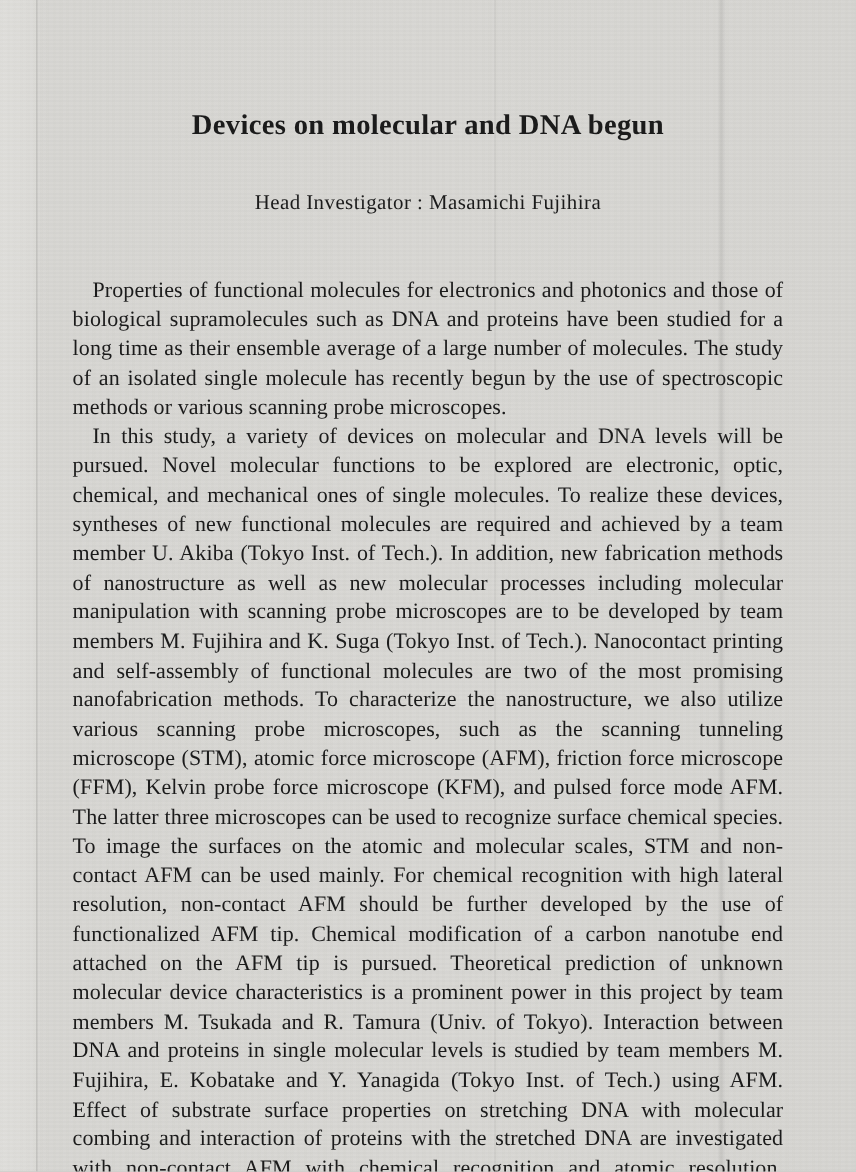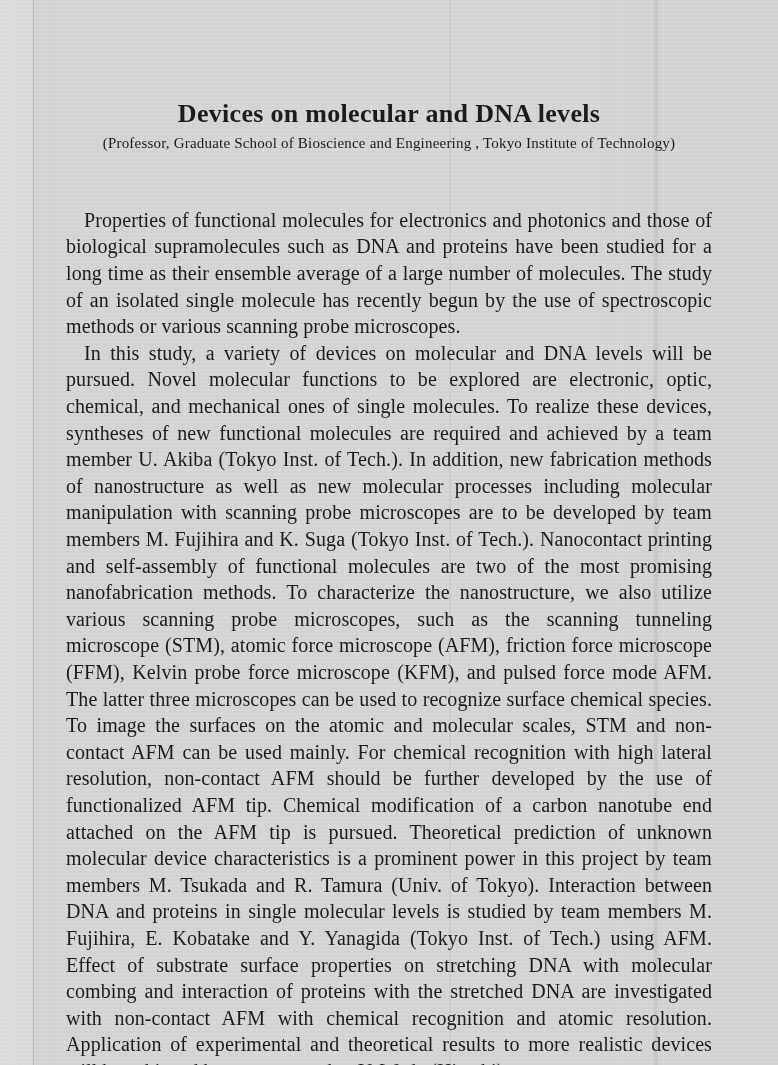--- a/index.html
+++ b/index.html
@@ -89,23 +89,23 @@
 </style>
 </head>
 <body>
 
 <div class="page">
   <div class="edge-strip"></div>
   <div class="fold-line fold-mid"></div>
   <div class="fold-line fold-right"></div>
 
   <div class="content">
-    <h1 class="title">Devices on molecular and DNA levels</h1>
+    <h1 class="title">Devices on molecular and DNA begun</h1>
 
+    <div class="investigator">Head Investigator : Masamichi Fujihira</div>
 
-    <div class="affiliation">(Professor, Graduate School of Bioscience and Engineering , Tokyo Institute of Technology)</div>
 
     <div class="body-text">
       <p>Properties of functional molecules for electronics and photonics and those of biological supramolecules such as DNA and proteins have been studied for a long time as their ensemble average of a large number of molecules. The study of an isolated single molecule has recently begun by the use of spectroscopic methods or various scanning probe microscopes.</p>
       <p>In this study, a variety of devices on molecular and DNA levels will be pursued. Novel molecular functions to be explored are electronic, optic, chemical, and mechanical ones of single molecules. To realize these devices, syntheses of new functional molecules are required and achieved by a team member U. Akiba (Tokyo Inst. of Tech.). In addition, new fabrication methods of nanostructure as well as new molecular processes including molecular manipulation with scanning probe microscopes are to be developed by team members M. Fujihira and K. Suga (Tokyo Inst. of Tech.). Nanocontact printing and self-assembly of functional molecules are two of the most promising nanofabrication methods. To characterize the nanostructure, we also utilize various scanning probe microscopes, such as the scanning tunneling microscope (STM), atomic force microscope (AFM), friction force microscope (FFM), Kelvin probe force microscope (KFM), and pulsed force mode AFM. The latter three microscopes can be used to recognize surface chemical species. To image the surfaces on the atomic and molecular scales, STM and non-contact AFM can be used mainly. For chemical recognition with high lateral resolution, non-contact AFM should be further developed by the use of functionalized AFM tip. Chemical modification of a carbon nanotube end attached on the AFM tip is pursued. Theoretical prediction of unknown molecular device characteristics is a prominent power in this project by team members M. Tsukada and R. Tamura (Univ. of Tokyo). Interaction between DNA and proteins in single molecular levels is studied by team members M. Fujihira, E. Kobatake and Y. Yanagida (Tokyo Inst. of Tech.) using AFM. Effect of substrate surface properties on stretching DNA with molecular combing and interaction of proteins with the stretched DNA are investigated with non-contact AFM with chemical recognition and atomic resolution. Application of experimental and theoretical results to more realistic devices will be achieved by a team member Y. Wada (Hitachi).</p>
     </div>
   </div>
 </div>
 
 </body></html>

